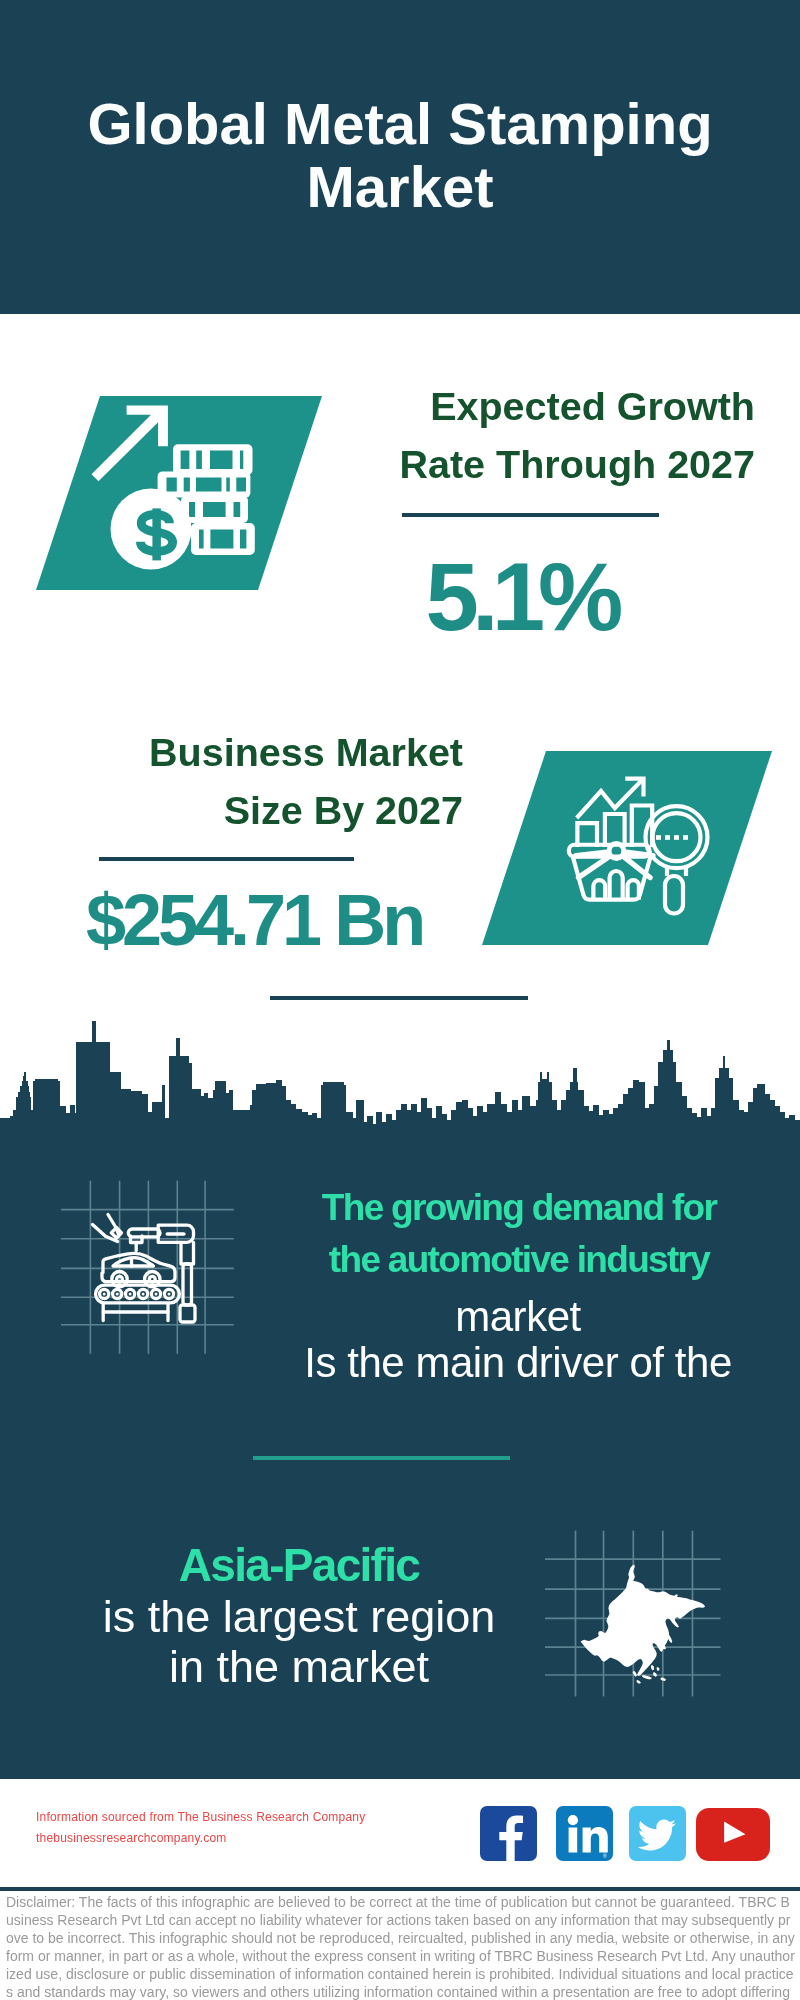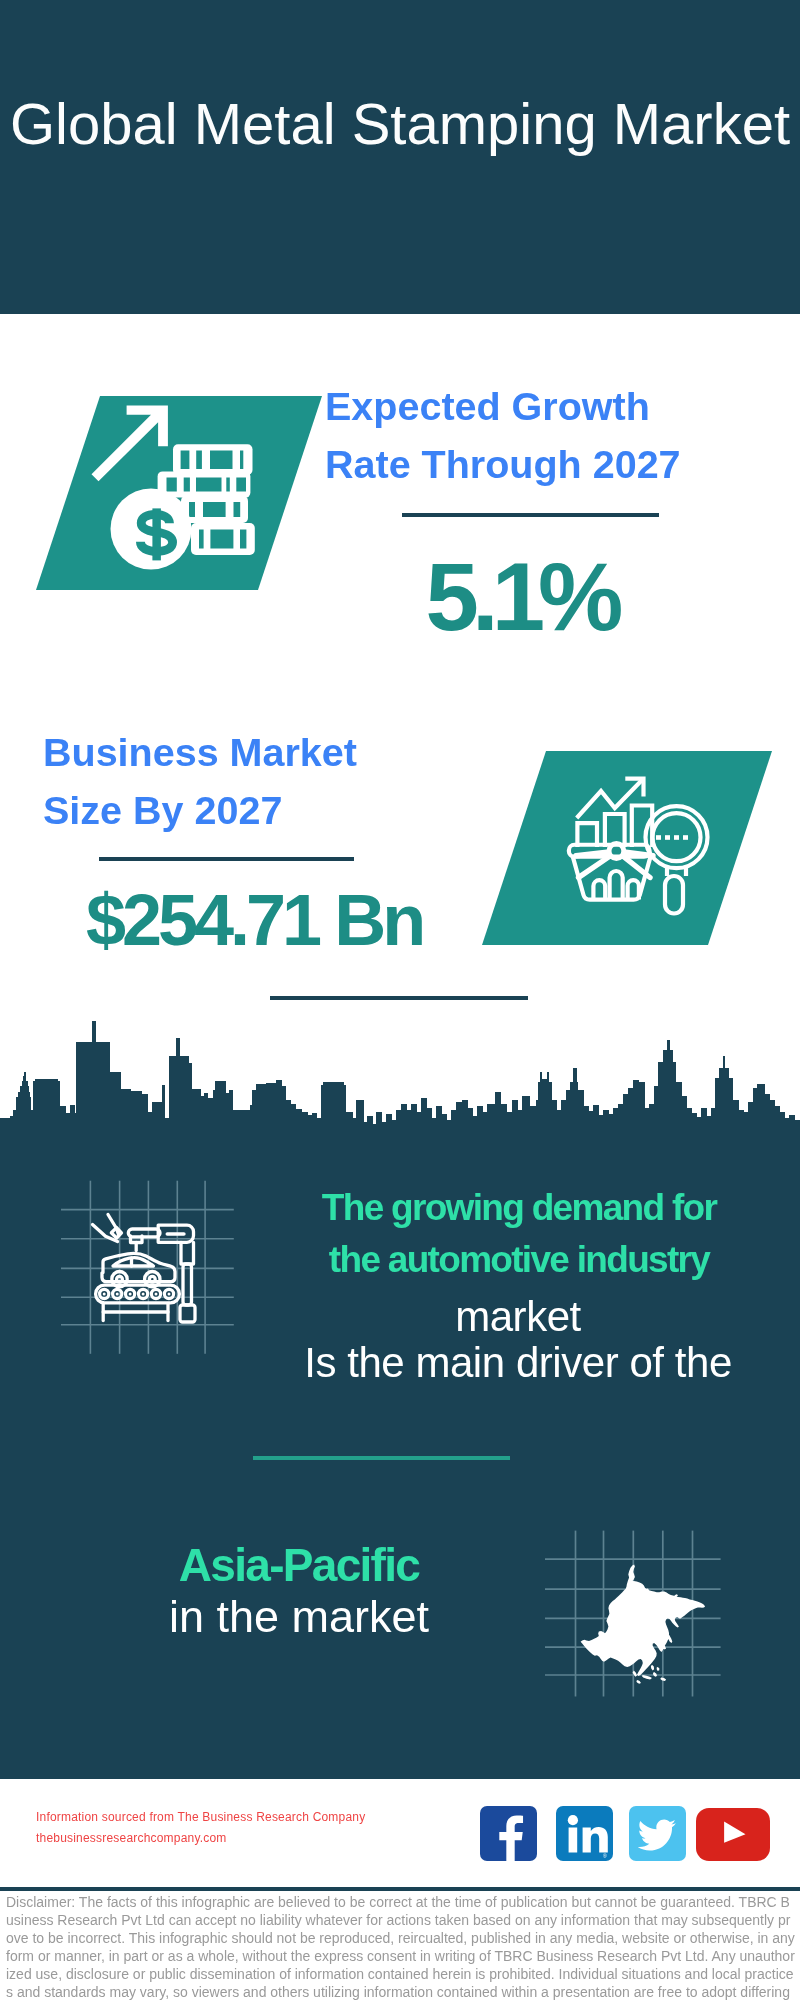--- a/index.html
+++ b/index.html
@@ -3,28 +3,28 @@
 <meta charset="utf-8">
 <title>Global Metal Stamping Market</title>
 <style>
   html,body{margin:0;padding:0;background:#fff;}
   body{width:800px;height:2000px;font-family:"Liberation Sans",sans-serif;}
   .page{position:relative;width:800px;height:2000px;overflow:hidden;background:#fff;}
 
   
   .hdr{position:absolute;left:0;top:0;width:800px;height:314px;background:#1a4254;}
   .hdr-title{position:absolute;left:0;top:92px;width:800px;text-align:center;color:#fcfdfd;
-    font-size:58px;font-weight:normal;line-height:63px;}
+    font-size:58px;font-weight:bold;line-height:63px;}
 
   
   .rule{position:absolute;background:#1a4254;height:4px;}
   .rule-mint{position:absolute;background:#23a08b;height:4px;}
 
   
-  .stat-head{position:absolute;text-align:left;color:#3b82f6;font-weight:bold;
+  .stat-head{position:absolute;text-align:right;color:#14532d;font-weight:bold;
     font-size:39.5px;line-height:57.5px;}
   .stat-val{position:absolute;text-align:center;color:#1d8d85;font-weight:bold;white-space:nowrap;}
 
   
   .dark-panel{position:absolute;left:0;top:1145px;width:800px;height:634px;background:#1a4254;}
   .skyline{position:absolute;left:0;top:1020px;width:800px;height:126px;display:block;}
 
   .drv-title{position:absolute;text-align:center;color:#2ee0a8;font-weight:bold;}
   .drv-sub{position:absolute;text-align:center;color:#ffffff;}
 
@@ -188,20 +188,21 @@
     <div>market</div>
     <div>Is the main driver of the</div>
   </div>
 
   <div class="rule-mint" style="left:253px;top:1456px;width:257px;"></div>
 
   <div class="drv-title" style="left:59px;top:1540px;width:480px;font-size:46px;letter-spacing:-1.7px;line-height:51.7px;">
     <div>Asia-Pacific</div>
   </div>
   <div class="drv-sub" style="left:59px;top:1592px;width:480px;font-size:45px;line-height:49.8px;">
+    <div>is the largest region</div>
     <div>in the market</div>
   </div>
   <div style="position:absolute;left:540px;top:1525px;">
     <svg width="195" height="180" viewBox="0 0 195 180">
       <g stroke="#5d8291" stroke-width="1.7">
           <line x1="35.5" y1="5.6" x2="35.5" y2="171.5"></line>
           <line x1="63.5" y1="5.6" x2="63.5" y2="171.5"></line>
           <line x1="93.3" y1="5.6" x2="93.3" y2="171.5"></line>
           <line x1="122.8" y1="5.6" x2="122.8" y2="171.5"></line>
           <line x1="152.5" y1="5.6" x2="152.5" y2="171.5"></line>

